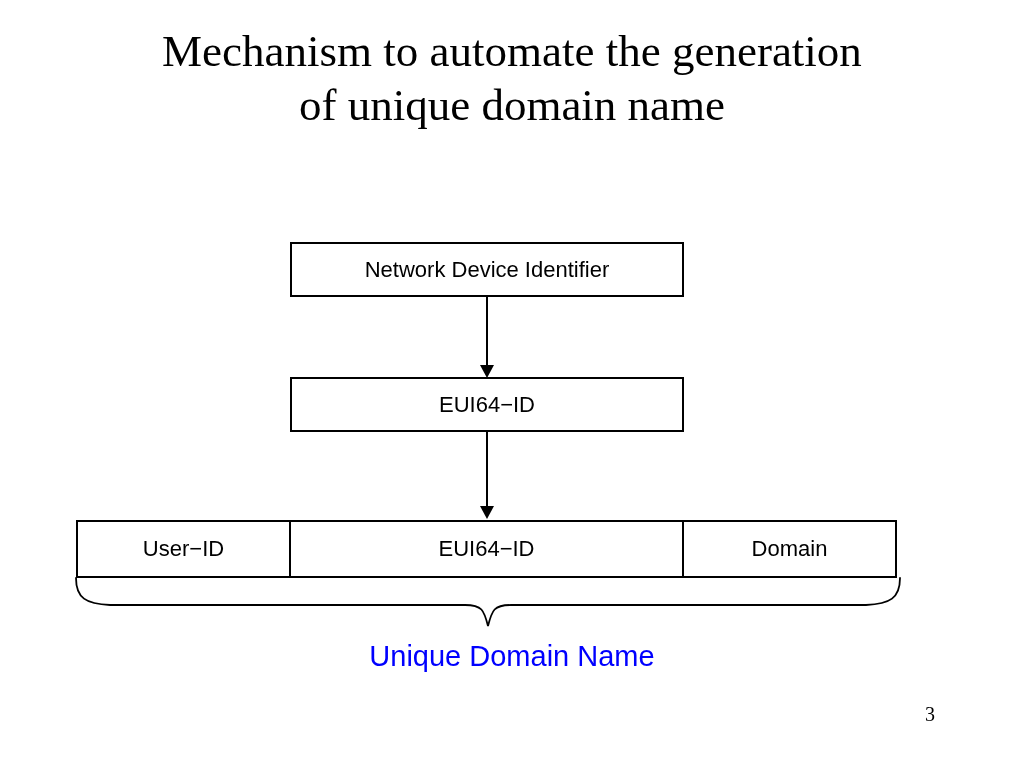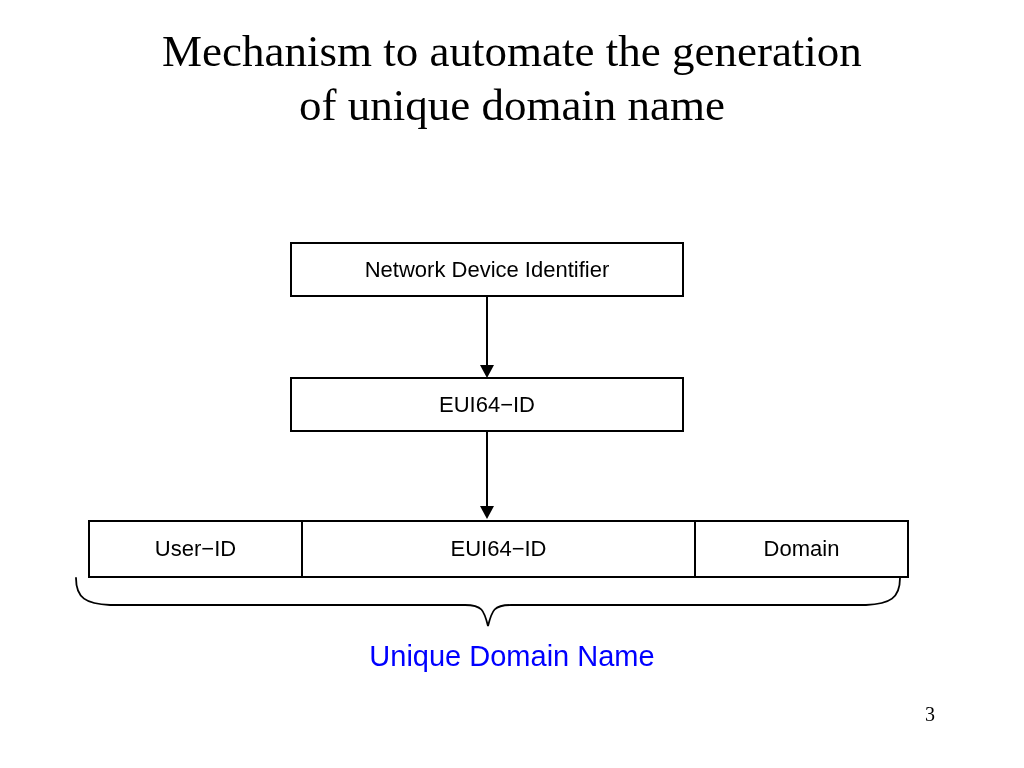--- a/index.html
+++ b/index.html
@@ -102,21 +102,20 @@
   #name-table {
     position: absolute;
     left: 76px;
     top: 520px;
     width: 821px;
     height: 58px;
     box-sizing: border-box;
     border: 2px solid #000000;
     background: #ffffff;
     display: flex;
-    margin-left: 12px;
   }
   #name-table .cell {
     box-sizing: border-box;
     display: flex;
     align-items: center;
     justify-content: center;
     font-family: "Liberation Sans", sans-serif;
     font-size: 22px;
     color: #000000;
     border-right: 2px solid #000000;

